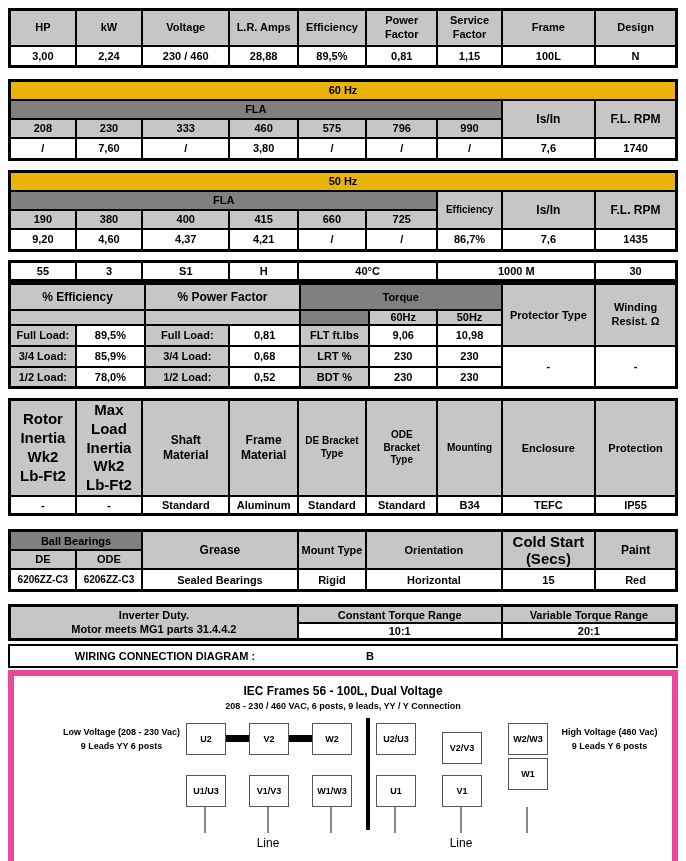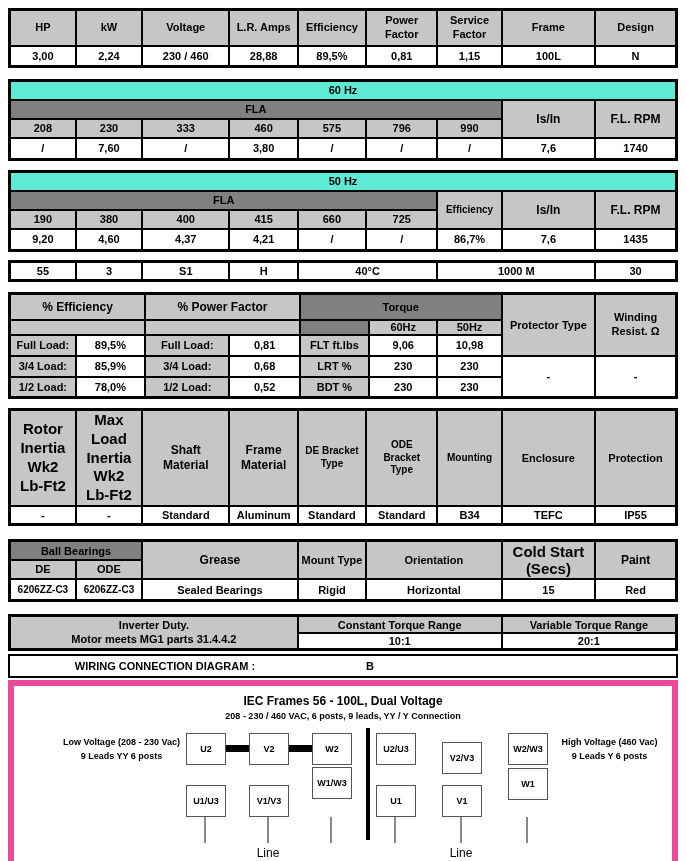--- a/index.html
+++ b/index.html
@@ -2,29 +2,29 @@
 <html><head>
 <meta charset="utf-8">
 <style>
   html,body{margin:0;padding:0;background:#fff;}
   body{width:686px;font-family:"Liberation Sans","DejaVu Sans",sans-serif;color:#000;}
   .sheet{padding:8px;width:670px;}
   table{border-collapse:collapse;width:670px;table-layout:fixed;border:3px solid #000;}
   td{border:2px solid #000;text-align:center;vertical-align:middle;font-weight:bold;font-size:11px;padding:0 1px;overflow:hidden;}
   .hdr{background:#c6c6c6;}
   .dark{background:#808080;}
-  .blue{background:#5eead4;}
+  .blue{background:#eab308;}
   .val{background:#fff;}
   .big{font-size:12px;}
   .sm{font-size:15px;}
   .md{font-size:10px;}
   .pre{white-space:pre-line;line-height:1.25;}
   .r36{height:36px;}.r21{height:21px;}.r19{height:19px;}.r22{height:22px;}
   .r26{height:26px;}.r15{height:15px;}.r52{height:52px;}.r17{height:17px;}
-  .gap11{margin-top:11px;}.gap9{margin-top:9px;}.gap8{margin-top:8px;}.gap10{margin-top:10px;}
+  .gap11{margin-top:11px;}.gap9{margin-top:9px;}.gap8{margin-top:8px;}.gap10{}
   .gap13{margin-top:13px;}.gap12{margin-top:12px;}.gap3{margin-top:3px;}.gap2{margin-top:2px;}
   .wiringrow{border:2px solid #000;height:20px;position:relative;background:#fff;}
   .wiringrow .wlabel{position:absolute;left:0;top:0;width:310px;height:24px;line-height:20px;text-align:center;font-weight:bold;font-size:11px;}
   .wiringrow .wval{position:absolute;left:340px;top:0;width:40px;height:20px;line-height:20px;text-align:center;font-weight:bold;font-size:11px;}
   .diagram{border:6px solid #ec4899;position:relative;height:198px;background:#fff;}
   .dg-title{position:absolute;top:8px;left:0;width:100%;text-align:center;font-weight:bold;font-size:12px;}
   .dg-sub{position:absolute;top:25px;left:0;width:100%;text-align:center;font-weight:bold;font-size:9px;}
   .dg-sidelabel{position:absolute;top:50px;font-weight:bold;font-size:9px;text-align:center;white-space:pre-line;line-height:1.5;}
   .termbox{position:absolute;width:38px;height:30px;border:1px solid #555;background:#fff;font-weight:bold;font-size:9px;line-height:30px;text-align:center;}
   .bar{position:absolute;height:7px;background:#000;}
@@ -372,21 +372,21 @@
     <div class="termbox" style="left:172px;top:47px;">U2</div>
     <div class="termbox" style="left:235px;top:47px;">V2</div>
     <div class="termbox" style="left:298px;top:47px;">W2</div>
 
     <div class="termbox" style="left:362px;top:47px;">U2/U3</div>
     <div class="termbox" style="left:428px;top:56px;">V2/V3</div>
     <div class="termbox" style="left:494px;top:47px;">W2/W3</div>
 
     <div class="termbox" style="left:172px;top:99px;">U1/U3</div>
     <div class="termbox" style="left:235px;top:99px;">V1/V3</div>
-    <div class="termbox" style="left:298px;top:81px;">W1/W3</div>
+    <div class="termbox" style="left:298px;top:99px;">W1/W3</div>
 
     <div class="termbox" style="left:362px;top:99px;">U1</div>
     <div class="termbox" style="left:428px;top:99px;">V1</div>
     <div class="termbox" style="left:494px;top:82px;">W1</div>
 
     <div class="stem" style="left:190px;top:131px;"></div>
     <div class="stem" style="left:253px;top:131px;"></div>
     <div class="stem" style="left:316px;top:131px;"></div>
     <div class="stem" style="left:380px;top:131px;"></div>
     <div class="stem" style="left:446px;top:131px;"></div>

